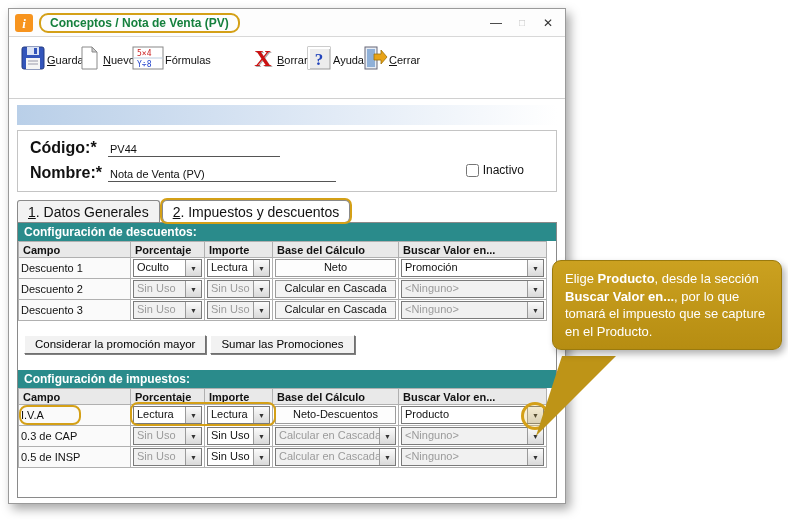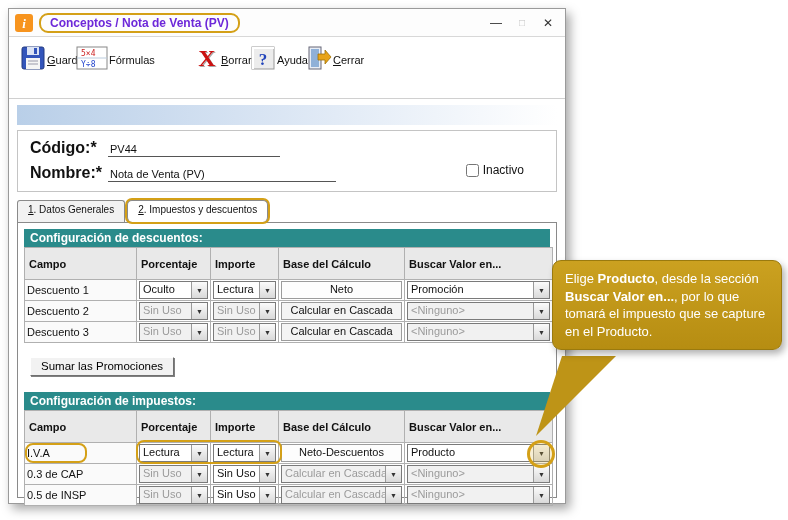--- a/index.html
+++ b/index.html
@@ -22,21 +22,21 @@
   }
 
   
   .titlebar {
     height:28px; display:flex; align-items:center;
     padding:0 4px 0 6px; border-bottom:1px solid #d8d8d8; background:#fdfdfd;
   }
   .appicon { width:18px; height:18px; margin-right:6px; flex:0 0 auto; }
   .ring-title {
     border:2px solid #D4A017; border-radius:9px; padding:1px 9px;
-    color:#6d28d9; font-weight:bold; font-size:12px; white-space:nowrap;
+    color:#15803d; font-weight:bold; font-size:12px; white-space:nowrap;
   }
   .titlebar .spacer { flex:1; }
   .winbtn {
     width:26px; height:20px; display:flex; align-items:center; justify-content:center;
     font-size:12px; color:#333; cursor:default;
   }
   .winbtn.max { color:#c2c2c2; font-size:10px; }
   .winbtn.close { font-size:12px; }
 
   
@@ -71,49 +71,49 @@
     font-size:11px;
   }
   .fvalue.codigo { width:172px; }
   .fvalue.nombre { width:228px; }
   .inactivo { position:absolute; right:32px; top:32px; display:flex; align-items:center; gap:4px; font-size:12px; }
   .inactivo input { margin:0; width:13px; height:13px; }
 
   
   .tabs { display:flex; margin:8px 0 0 8px; height:22px; position:relative; z-index:2; }
   .tab {
-    padding:3px 10px 2px 10px; font-size:10px; background:#f2f2f2;
+    padding:3px 10px 2px 10px; font-size:14px; background:#f2f2f2;
     border:1px solid #8a8a8a; border-bottom:none; border-radius:3px 3px 0 0;
     margin-right:2px; cursor:default; white-space:nowrap;
   }
   .tab.active {
     background:#ffffff; font-weight:normal;
     box-shadow:0 0 0 2px #D4A017; border-radius:5px;
   }
 
   
   .panel {
     margin:0 8px 8px 8px; border:1px solid #8a8a8a; background:#fff;
-    padding:6px; height:276px; position:relative; z-index:1;
+    height:276px; position:relative; z-index:1;
   }
   .sechdr {
     background:#2A8B8B; color:#fff; font-weight:bold; font-size:12px;
     height:18px; line-height:18px; padding:0 6px;
   }
   .sechdr.second { margin-top:16px; }
 
   table.grid { border-collapse:collapse; table-layout:fixed; width:528px; }
   table.grid col.c1{width:112px} table.grid col.c2{width:74px}
   table.grid col.c3{width:68px} table.grid col.c4{width:126px}
   table.grid col.c5{width:148px}
   table.grid th, table.grid td {
     border:1px solid #b0b0b0; padding:1px 2px; font-size:11px; height:20px;
   }
   table.grid th {
-    background:#e9e9e9; font-weight:bold; text-align:left; padding-left:4px; height:32px;
+    background:#e9e9e9; font-weight:bold; text-align:left; padding-left:4px; height:16px;
   }
   td.fieldcell { background:#fafafa; padding-left:4px; position:relative; }
 
   
   .combo {
     display:flex; align-items:stretch; border:1px solid #7a7a7a;
     background:#fff; height:18px; position:relative;
   }
   .combo .ct {
     flex:1; padding:1px 3px 0 3px; font-size:11px; white-space:nowrap;
@@ -195,20 +195,29 @@
         <svg width="28" height="28" viewBox="0 0 28 28">
             <rect x="3" y="3" width="22" height="22" rx="2" fill="#3355bb" stroke="#223a80"></rect>
             <rect x="8" y="3" width="12" height="8" fill="#dce4f5"></rect>
             <rect x="15" y="4" width="3" height="6" fill="#3355bb"></rect>
             <rect x="7" y="14" width="14" height="11" fill="#f5f5f5"></rect>
             <line x1="9" y1="17" x2="19" y2="17" stroke="#99a"></line>
             <line x1="9" y1="20" x2="19" y2="20" stroke="#99a"></line>
           </svg>
       </span>
       <span class="tlabel"><u>G</u>uardar</span>
+    </div>
+    <div class="tbtn">
+      <span class="ticon">
+        <svg width="28" height="28" viewBox="0 0 28 28">
+            <path d="M7 3 h10 l5 5 v17 h-15 z" fill="#fff" stroke="#8a8a8a"></path>
+            <path d="M17 3 l5 5 h-5 z" fill="#d0d0d0" stroke="#8a8a8a"></path>
+          </svg>
+      </span>
+      <span class="tlabel"><u>N</u>uevo</span>
     </div>
     <div class="tbtn wide">
       <span class="ticon">
         <svg width="34" height="28" viewBox="0 0 34 28">
             <rect x="2" y="3" width="30" height="22" fill="#fff" stroke="#888"></rect>
             <line x1="2" y1="14" x2="32" y2="14" stroke="#bcd"></line>
             <text x="6" y="12" font-size="8" fill="#cc2222" font-family="monospace">5×4</text>
             <text x="6" y="23" font-size="8" fill="#2244cc" font-family="monospace">Y÷8</text>
           </svg>
       </span>
@@ -357,20 +366,21 @@
               <div class="combo disabled">
                 <span class="ct">&lt;Ninguno&gt;</span>
                 <span class="cb">▼</span>
               </div>
             </td>
       </tr>
     </tbody>
       </table>
 
     <div class="btnrow">
+      <button class="pushbtn">Considerar la promoción mayor</button>
       <button class="pushbtn">Sumar las Promociones</button>
     </div>
 
     <div class="sechdr second">Configuración de impuestos:</div>
     <table class="grid">
       <colgroup>
           <col class="c1">
           <col class="c2">
           <col class="c3">
           <col class="c4">

